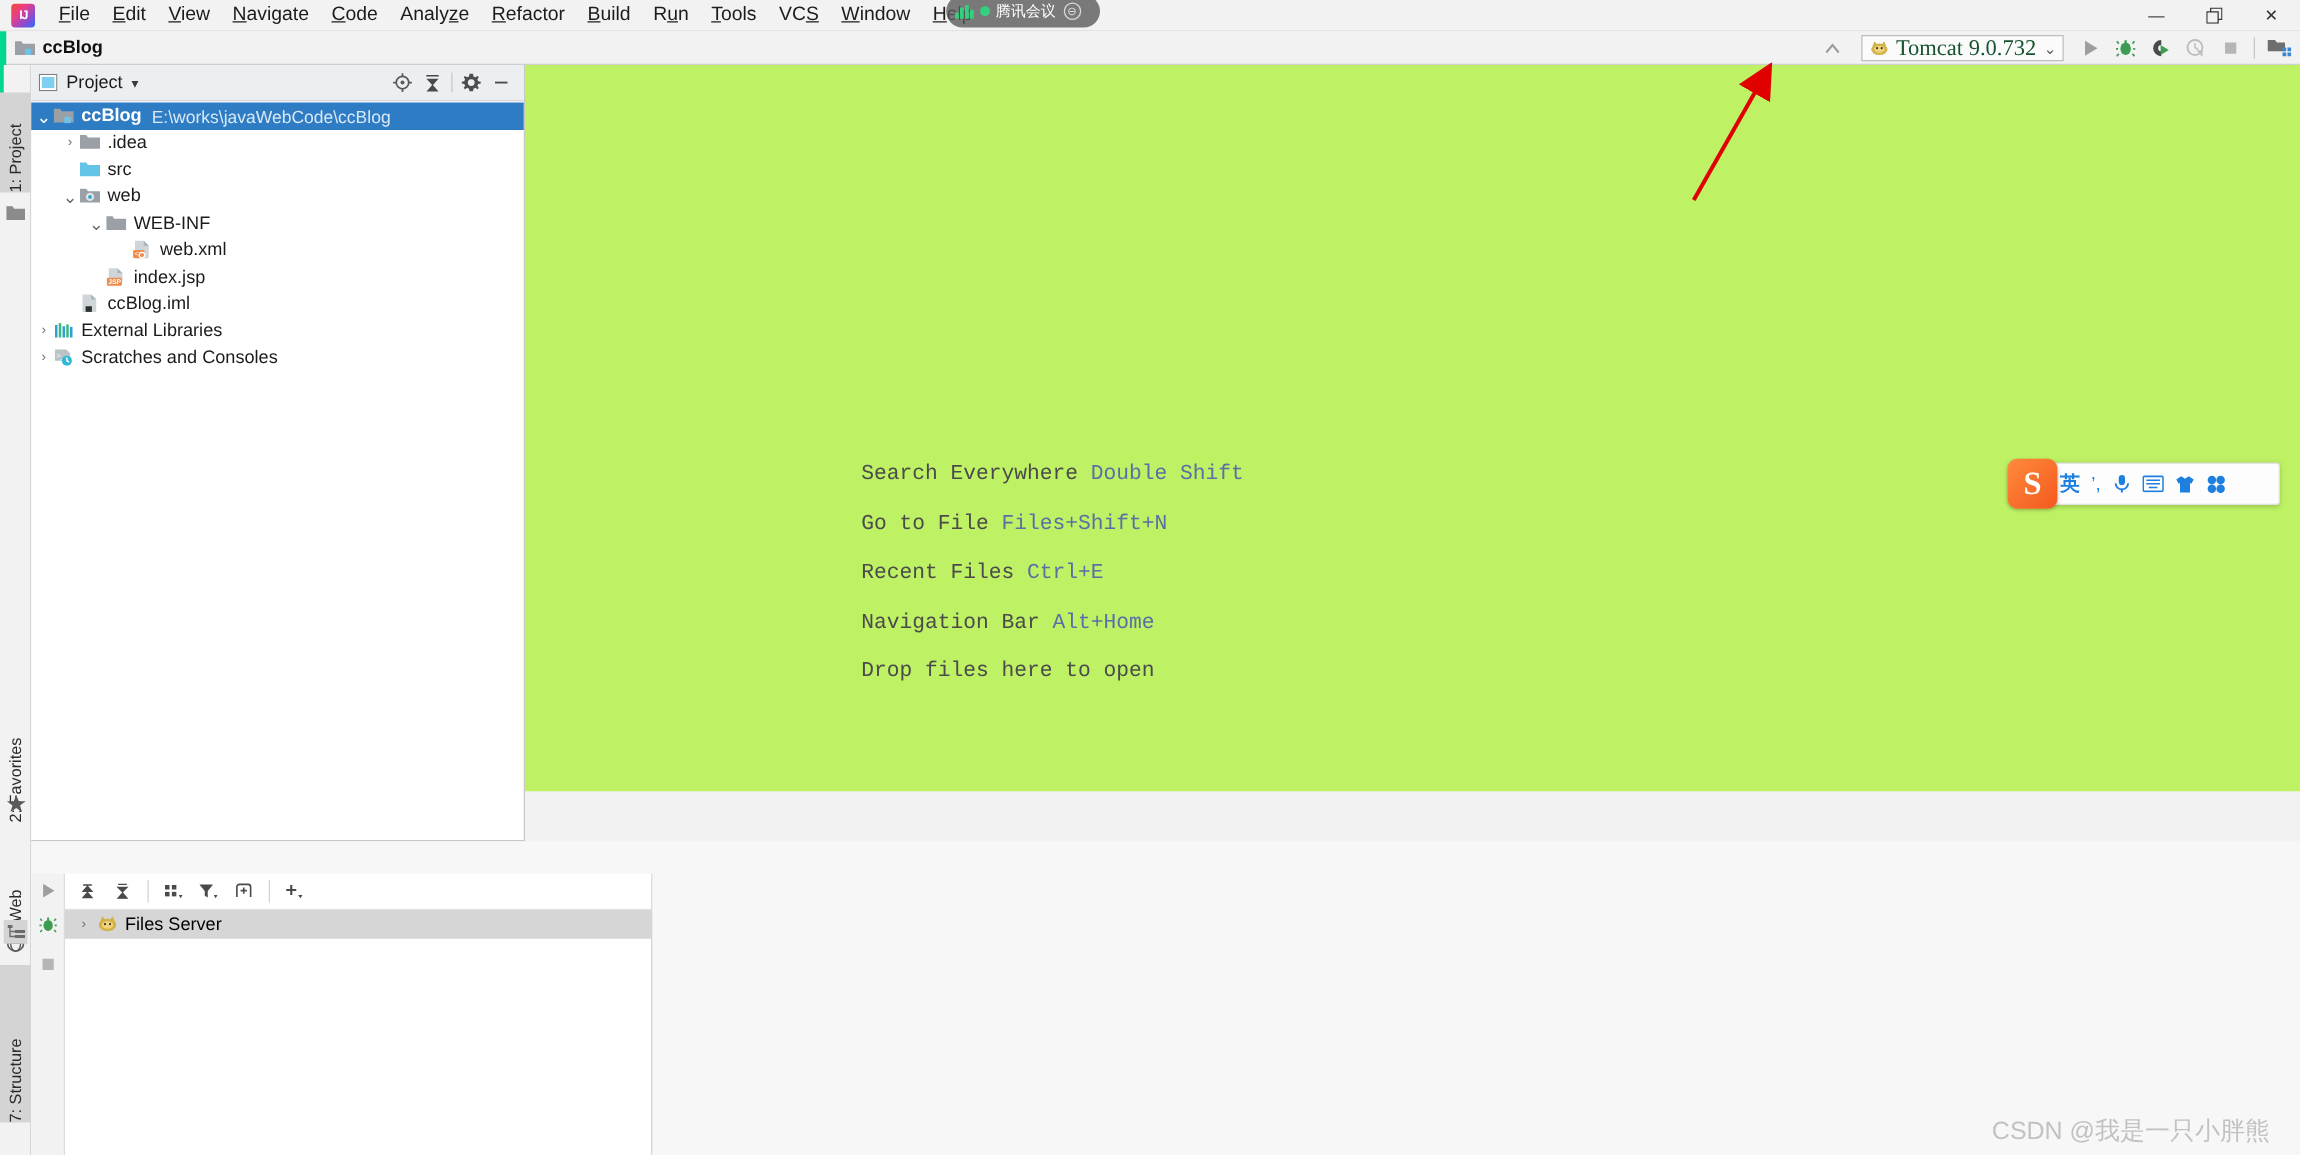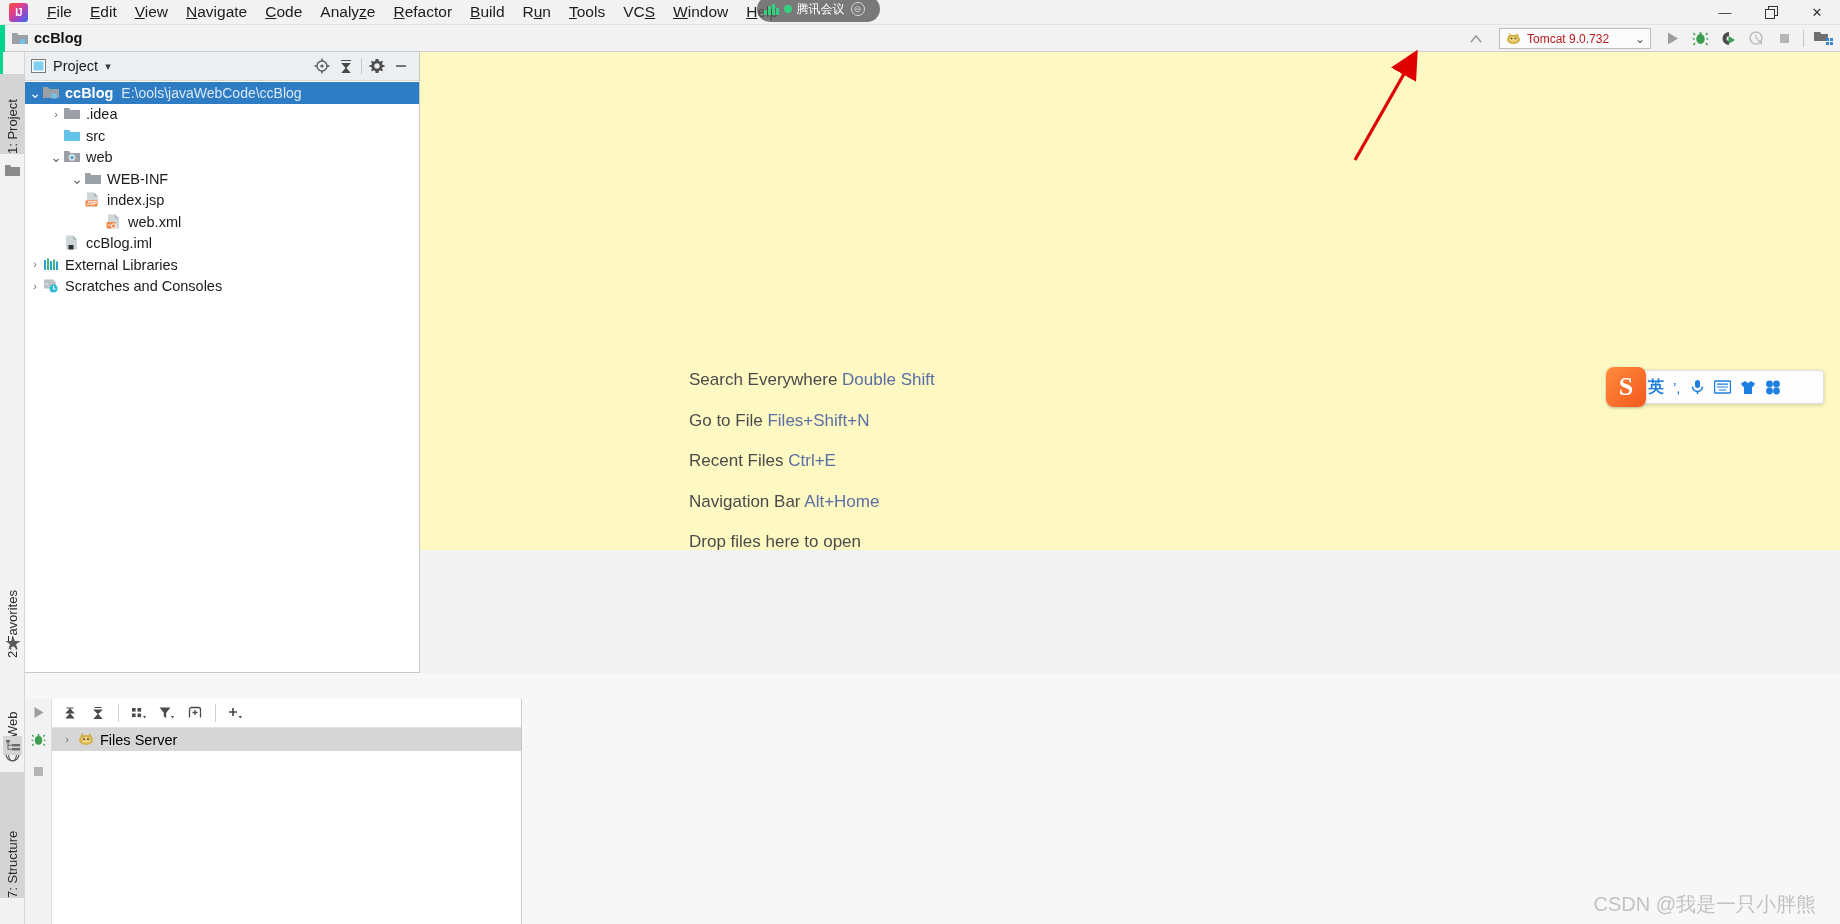--- a/index.html
+++ b/index.html
@@ -71,21 +71,21 @@
   .nav-accent { position: absolute; left: 0; top: 0; width: 5px; height: 27px; background: #00d68f; }
   .nav-crumb { display: flex; align-items: center; gap: 6px; margin-left: 12px; }
   .nav-crumb .lbl { font-size: 14.5px; color: #111; font-weight: bold; }
 
   .tb-right { position: absolute; right: 0; top: 0; height: 27px; display: flex; align-items: center; gap: 2px; padding-right: 4px; }
   .tb-ico { width: 26px; height: 24px; display: flex; align-items: center; justify-content: center; }
   .runcfg {
     display: flex; align-items: center; gap: 6px; height: 21px; padding: 0 5px 0 6px;
     border: 1px solid #bdbdbd; background: #fbfbfb; margin: 0 6px 0 8px; min-width: 152px;
   }
-  .runcfg .txt { font-size: 12px; color: #b91c1c; white-space: nowrap; }
+  .runcfg .txt { font-size: 18px; color: #14532d; white-space: nowrap; font-family: Liberation Serif, serif; }
   .tbsep { width: 1px; height: 17px; background: #c6c6c6; margin: 0 4px; }
 
   
   .rail {
     position: absolute; left: 0; top: 52px; width: 25px; height: 872px;
     background: #f2f2f2; border-right: 1px solid #d6d6d6;
   }
   .rail-accent { position: absolute; left: 0; top: 0; width: 3px; height: 56px; background: #00d68f; }
   .vtab {
     position: absolute; left: 0; width: 25px;
@@ -121,22 +121,23 @@
   }
   .row.sel .arrow { color: #fff; }
   .spacer { flex: none; }
   .ico { width: 17px; height: 16px; margin-right: 5px; flex: none; position: relative; }
   .lbl { font-size: 14.5px; }
   .lbl.b { font-weight: bold; }
   .path { font-size: 14px; margin-left: 8px; color: #d9e8f5; }
 
   
   .editor {
-    position: absolute; left: 420px; top: 52px; width: 1420px; height: 498px;
-    background: #fef9c3;
+    position: absolute; left: 420px; top: 52px; width: 1420px; height: 581px;
+    background: #bef264;
+    font-family: Liberation Mono, monospace;
   }
   .hints { position: absolute; left: 269px; top: 318px; }
   .hint { margin-bottom: 20.5px; font-size: 17px; color: #4b4b4b; white-space: nowrap; }
   .hint .key { color: #5a6fa5; }
 
   
   .red-arrow { position: absolute; left: 1340px; top: 50px; z-index: 30; pointer-events: none; }
 
   
   .ime {
@@ -384,21 +385,21 @@
         <div class="row sel">
           <div class="spacer" style="width: 0px;"></div>
           <div class="arrow" style="font-size: 14px;">⌄</div>
           <span class="ico">
             <svg width="16" height="15" viewBox="0 0 16 15">
               <path d="M0 2h5l1.4 2H16v9H0z" fill="#9aa0a6"></path>
               <rect x="8.5" y="8.5" width="5" height="5" fill="#6ec4e8"></rect>
             </svg>
           </span>
           <span class="lbl b">ccBlog</span>
-          <span class="path">E:\ools\javaWebCode\ccBlog</span>
+          <span class="path">E:\works\javaWebCode\ccBlog</span>
         </div>
         <div class="row">
           <div class="spacer" style="width: 21px;"></div>
           <div class="arrow">›</div>
           <span class="ico">
             <svg width="16" height="15" viewBox="0 0 16 15">
               <path d="M0 2h5l1.4 2H16v9H0z" fill="#9aa0a6"></path>
             </svg>
           </span>
           <span class="lbl">.idea</span>
@@ -427,47 +428,47 @@
         </div>
         <div class="row">
           <div class="spacer" style="width: 42px;"></div>
           <div class="arrow" style="font-size: 14px;">⌄</div>
           <span class="ico">
             <svg width="16" height="15" viewBox="0 0 16 15">
               <path d="M0 2h5l1.4 2H16v9H0z" fill="#9aa0a6"></path>
             </svg>
           </span>
           <span class="lbl">WEB-INF</span>
-        </div>
-        <div class="row">
-          <div class="spacer" style="width: 42px;"></div>
-          <div class="arrow"></div>
-          <span class="ico">
-            <svg width="16" height="15" viewBox="0 0 16 15">
-              <path d="M2 0.5h7l4 4v7H2z" fill="#cfd6da"></path>
-              <path d="M9 0.5 L13 4.5 H9z" fill="#aab3b8"></path>
-              <rect x="0.5" y="8.2" width="12" height="6.3" rx="1" fill="#f08a4b"></rect>
-              <text x="1.7" y="13.1" font-size="5.4" fill="#fff" font-family="sans-serif" font-weight="bold">JSP</text>
-            </svg>
-          </span>
-          <span class="lbl">index.jsp</span>
         </div>
         <div class="row">
           <div class="spacer" style="width: 63px;"></div>
           <div class="arrow"></div>
           <span class="ico">
             <svg width="16" height="15" viewBox="0 0 16 15">
               <path d="M2 0.5h7l4 4v10H2z" fill="#cfd6da"></path>
               <path d="M9 0.5 L13 4.5 H9z" fill="#aab3b8"></path>
               <rect x="0.5" y="8" width="9" height="6.5" rx="1" fill="#f08a4b"></rect>
               <text x="1.6" y="13.2" font-size="6" fill="#fff" font-family="sans-serif">&lt;</text>
               <circle cx="7.6" cy="12" r="2.2" fill="none" stroke="#fff" stroke-width="1"></circle>
             </svg>
           </span>
           <span class="lbl">web.xml</span>
+        </div>
+        <div class="row">
+          <div class="spacer" style="width: 42px;"></div>
+          <div class="arrow"></div>
+          <span class="ico">
+            <svg width="16" height="15" viewBox="0 0 16 15">
+              <path d="M2 0.5h7l4 4v7H2z" fill="#cfd6da"></path>
+              <path d="M9 0.5 L13 4.5 H9z" fill="#aab3b8"></path>
+              <rect x="0.5" y="8.2" width="12" height="6.3" rx="1" fill="#f08a4b"></rect>
+              <text x="1.7" y="13.1" font-size="5.4" fill="#fff" font-family="sans-serif" font-weight="bold">JSP</text>
+            </svg>
+          </span>
+          <span class="lbl">index.jsp</span>
         </div>
         <div class="row">
           <div class="spacer" style="width: 21px;"></div>
           <div class="arrow"></div>
           <span class="ico">
             <svg width="16" height="15" viewBox="0 0 16 15">
               <path d="M2 0.5h7l4 4v10H2z" fill="#cfd6da"></path>
               <path d="M9 0.5 L13 4.5 H9z" fill="#aab3b8"></path>
               <rect x="4.5" y="10" width="5" height="4.5" fill="#2f2f2f"></rect>
             </svg>

